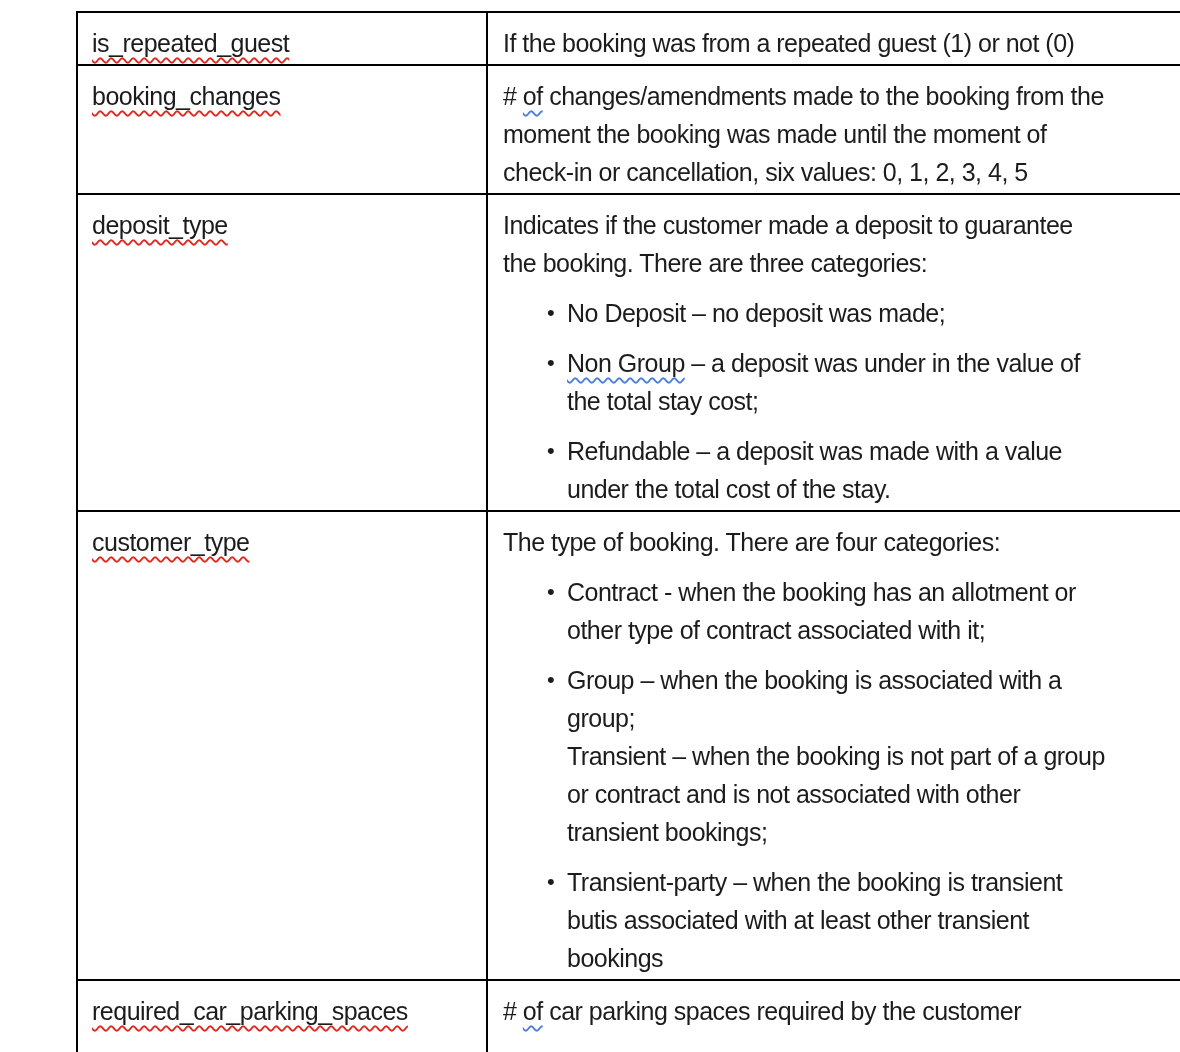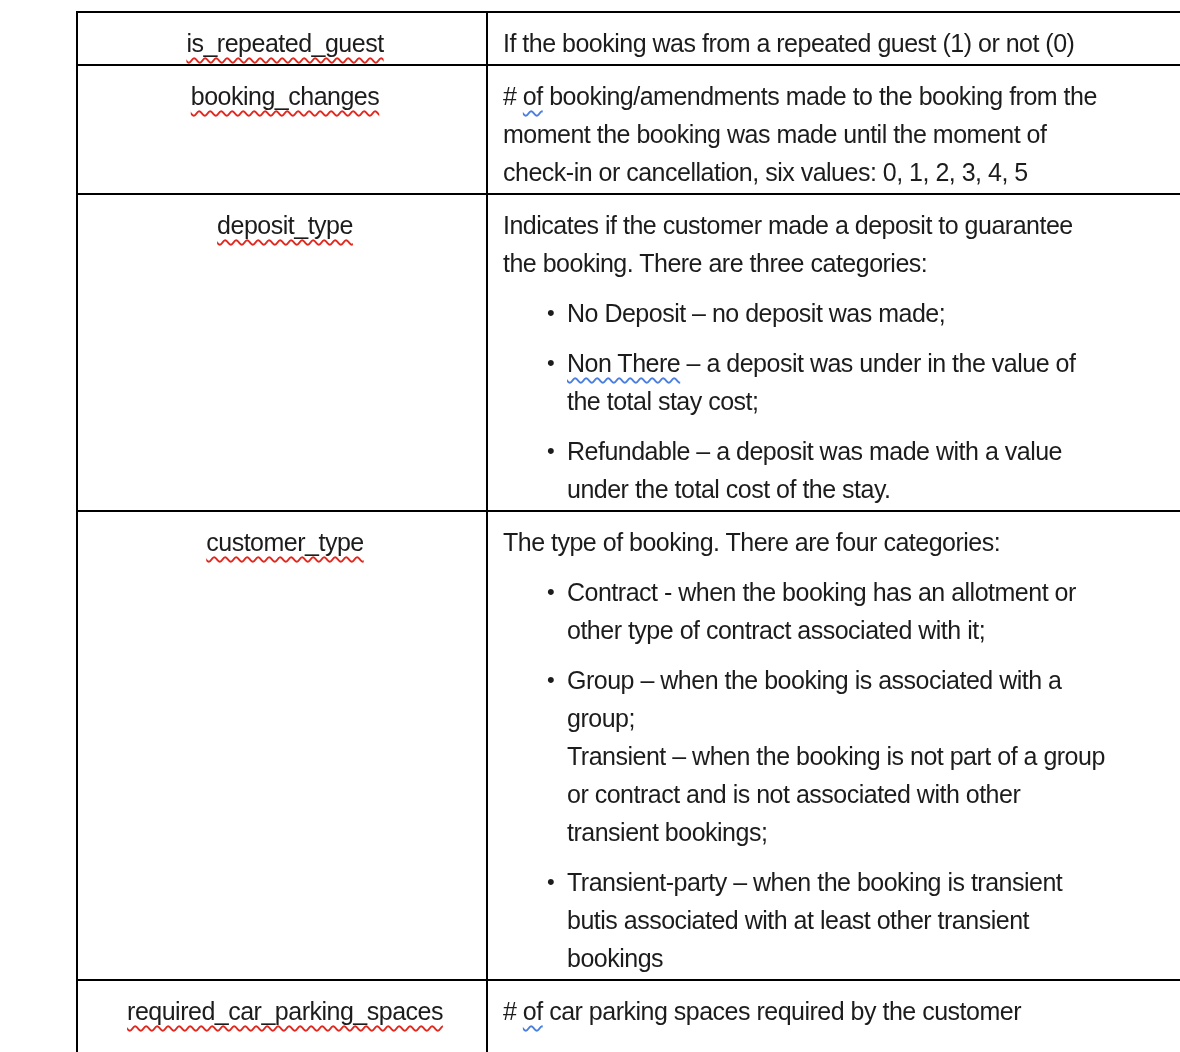--- a/index.html
+++ b/index.html
@@ -21,21 +21,21 @@
     table-layout: fixed;
   }
   .doc-table td {
     border: 2px solid #000000;
     vertical-align: top;
     font-size: 25px;
     line-height: 38px;
     letter-spacing: -0.5px;
     padding: 11px 8px 2px 14px;
   }
-  td.field-cell  { width: 386px; text-align: center; }
+  td.field-cell  { width: 386px; }
   td.desc-cell   { width: 690px; padding-left: 15px; }
   td.row5-cell   { height: 130px; }
   .line { white-space: pre; }
   .sq-red {
     text-decoration: underline wavy #e0281e 2px;
     text-decoration-skip-ink: none;
     text-underline-offset: 5px;
   }
   .sq-blue {
     text-decoration: underline wavy #4a7fe0 2px;
@@ -68,21 +68,21 @@
       <td class="desc-cell">
         <div class="line">If the booking was from a repeated guest (1) or not (0)</div>
       </td>
     </tr>
 
     <tr>
       <td class="field-cell">
         <span class="sq-red">booking_changes</span>
       </td>
       <td class="desc-cell">
-        <div class="line"><span># </span><span class="sq-blue">of</span><span> booking/amendments made to the booking from the</span></div>
+        <div class="line"><span># </span><span class="sq-blue">of</span><span> changes/amendments made to the booking from the</span></div>
         <div class="line">moment the booking was made until the moment of</div>
         <div class="line">check-in or cancellation, six values: 0, 1, 2, 3, 4, 5</div>
       </td>
     </tr>
 
     <tr>
       <td class="field-cell">
         <span class="sq-red">deposit_type</span>
       </td>
       <td class="desc-cell">
@@ -92,21 +92,21 @@
         <div class="bullet">
           <span class="bullet-marker">•</span>
           <div class="bullet-body">
             <div class="line">No Deposit – no deposit was made;</div>
           </div>
         </div>
 
         <div class="bullet">
           <span class="bullet-marker">•</span>
           <div class="bullet-body">
-            <div class="line"><span class="sq-blue">Non There</span><span> – a deposit was under in the value of</span></div>
+            <div class="line"><span class="sq-blue">Non Group</span><span> – a deposit was under in the value of</span></div>
             <div class="line">the total stay cost;</div>
           </div>
         </div>
 
         <div class="bullet">
           <span class="bullet-marker">•</span>
           <div class="bullet-body">
             <div class="line">Refundable – a deposit was made with a value</div>
             <div class="line">under the total cost of the stay.</div>
           </div>

